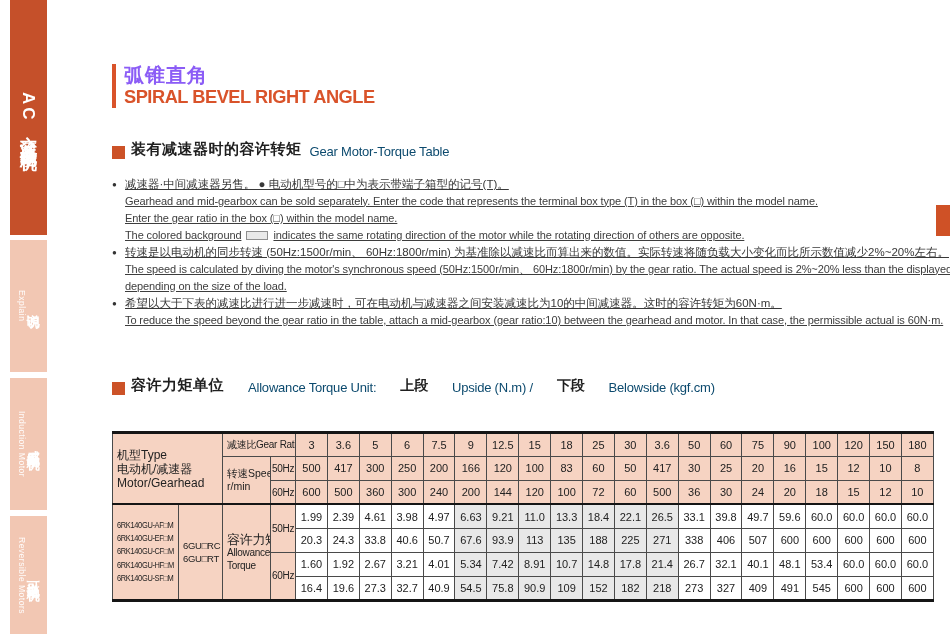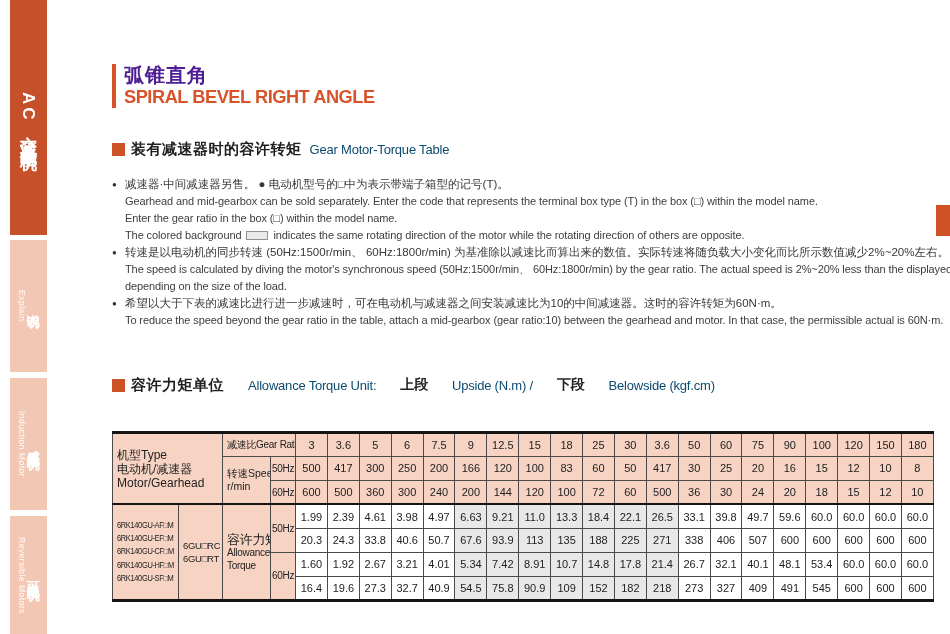--- a/index.html
+++ b/index.html
@@ -21,32 +21,32 @@
   .tab-3 { top:516px; height:118px; }
 
   
   .edge-tab { position:absolute; right:0; top:205px; width:14px; height:31px; background:#cf5126; }
 
   
   .main { position:absolute; left:112px; top:0; width:830px; }
 
   .title-block { display:flex; margin-top:64px; }
   .title-bar { width:4px; background:#d9532a; margin-right:8px; }
-  .title-zh { color:#4c1d95; font-size:20px; font-weight:bold; letter-spacing:1px; line-height:1.15; }
+  .title-zh { color:#8b5cf6; font-size:20px; font-weight:bold; letter-spacing:1px; line-height:1.15; }
   .title-en { color:#d9532a; font-size:19px; font-weight:bold; letter-spacing:-0.5px; line-height:1.1;
               transform:scaleX(0.96); transform-origin:left; white-space:nowrap; }
 
-  .sec-h { display:flex; align-items:center; margin-top:32px; }
+  .sec-h { display:flex; align-items:flex-end; margin-top:32px; }
   .sec-h .sq { width:13px; height:13px; background:#cc5227; margin-right:6px; }
   .sec-h .zh { font-size:15px; font-weight:bold; color:#1f1f1f; letter-spacing:0.5px; }
   .sec-h .en { font-size:13px; color:#0c4a6e; margin-left:8px; letter-spacing:-0.2px; }
   .sec-h .bold-zh { font-weight:bold; font-size:14px; color:#1f1f1f; }
 
   .notes { margin-top:17px; font-size:11.5px; color:#383838; }
-  .notes .line { height:17px; line-height:17px; white-space:nowrap; }
+  .notes .line { height:17px; line-height:17px; white-space:nowrap;text-decoration:underline; }
   .notes .line.en { padding-left:13px; font-size:11px; color:#3d3d3d; letter-spacing:-0.1px; }
   .notes .bullet { display:inline-block; width:13px; font-size:8px; vertical-align:1px; color:#333; }
   .swatch { display:inline-block; width:22px; height:9px; background:#e9e9e9; border:1px solid #8f8f8f;
             vertical-align:-1px; margin:0 5px; }
 
   .sec2 { margin-top:47px; }
   .sec2 .en { margin-left:24px; }
 
   
   .tbl-wrap { margin-top:36px; }

